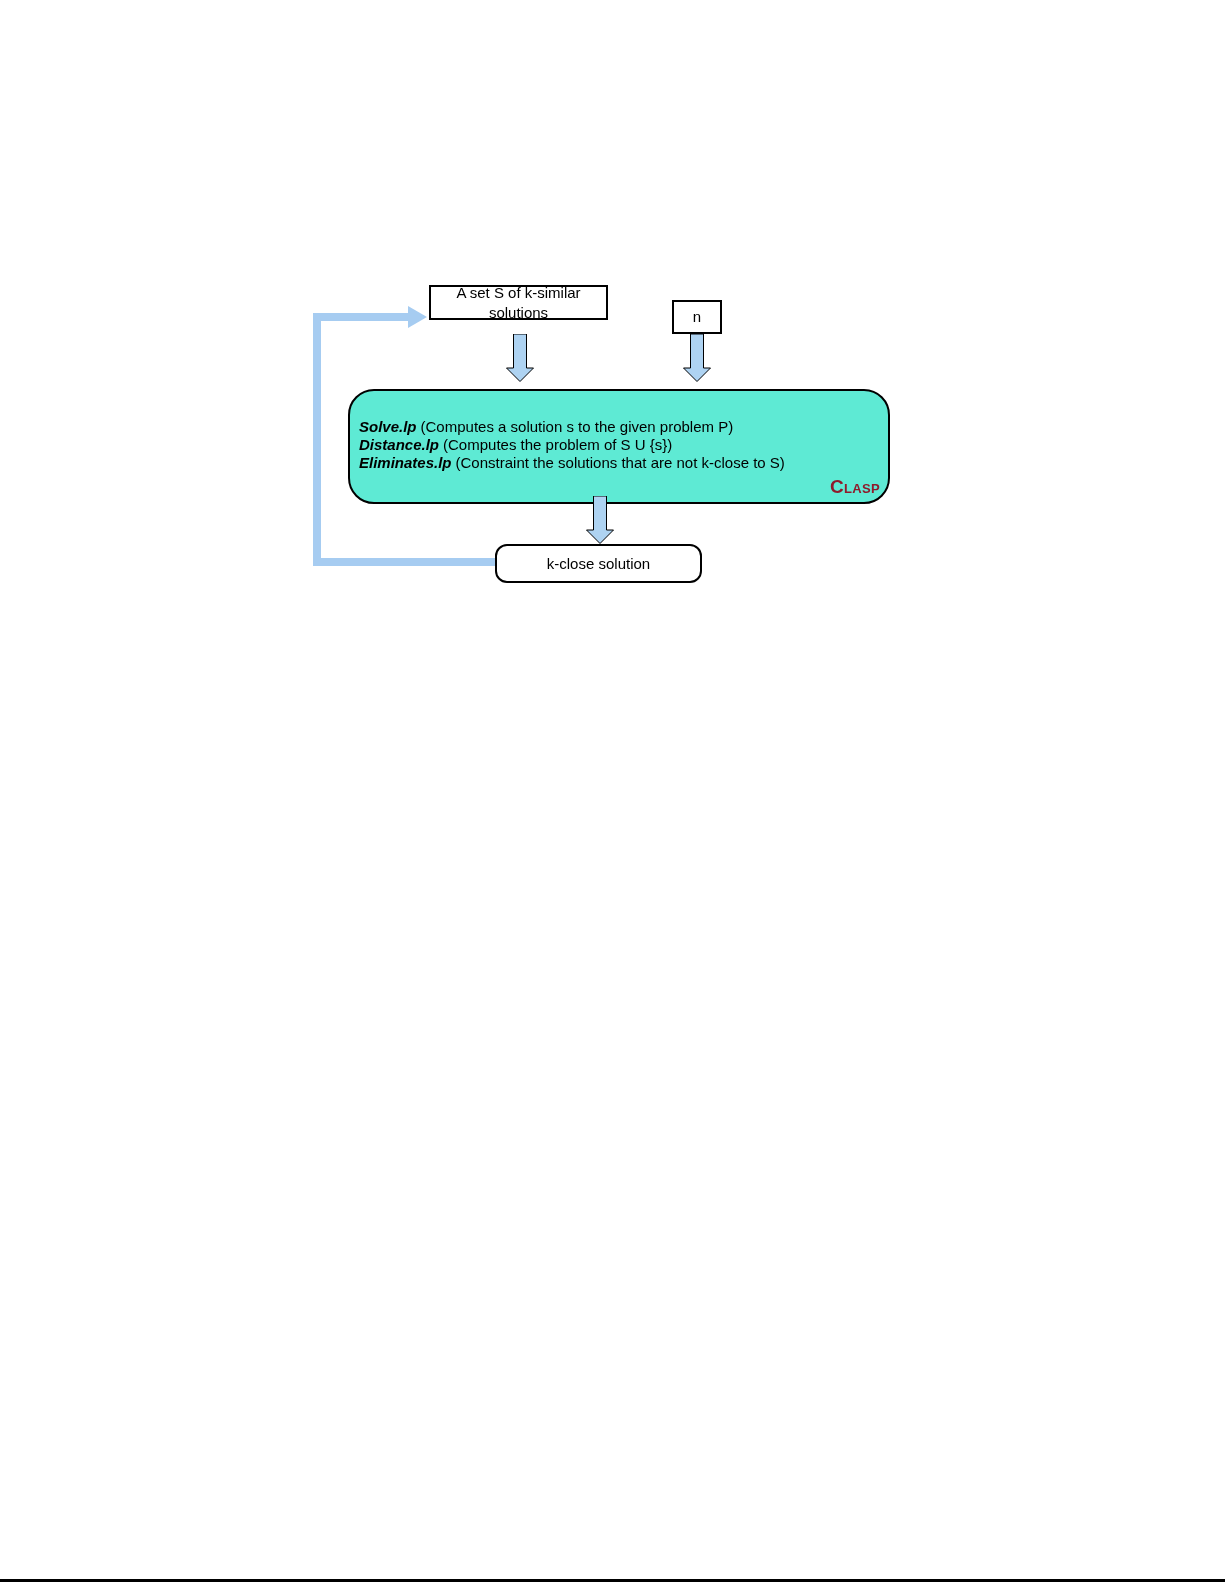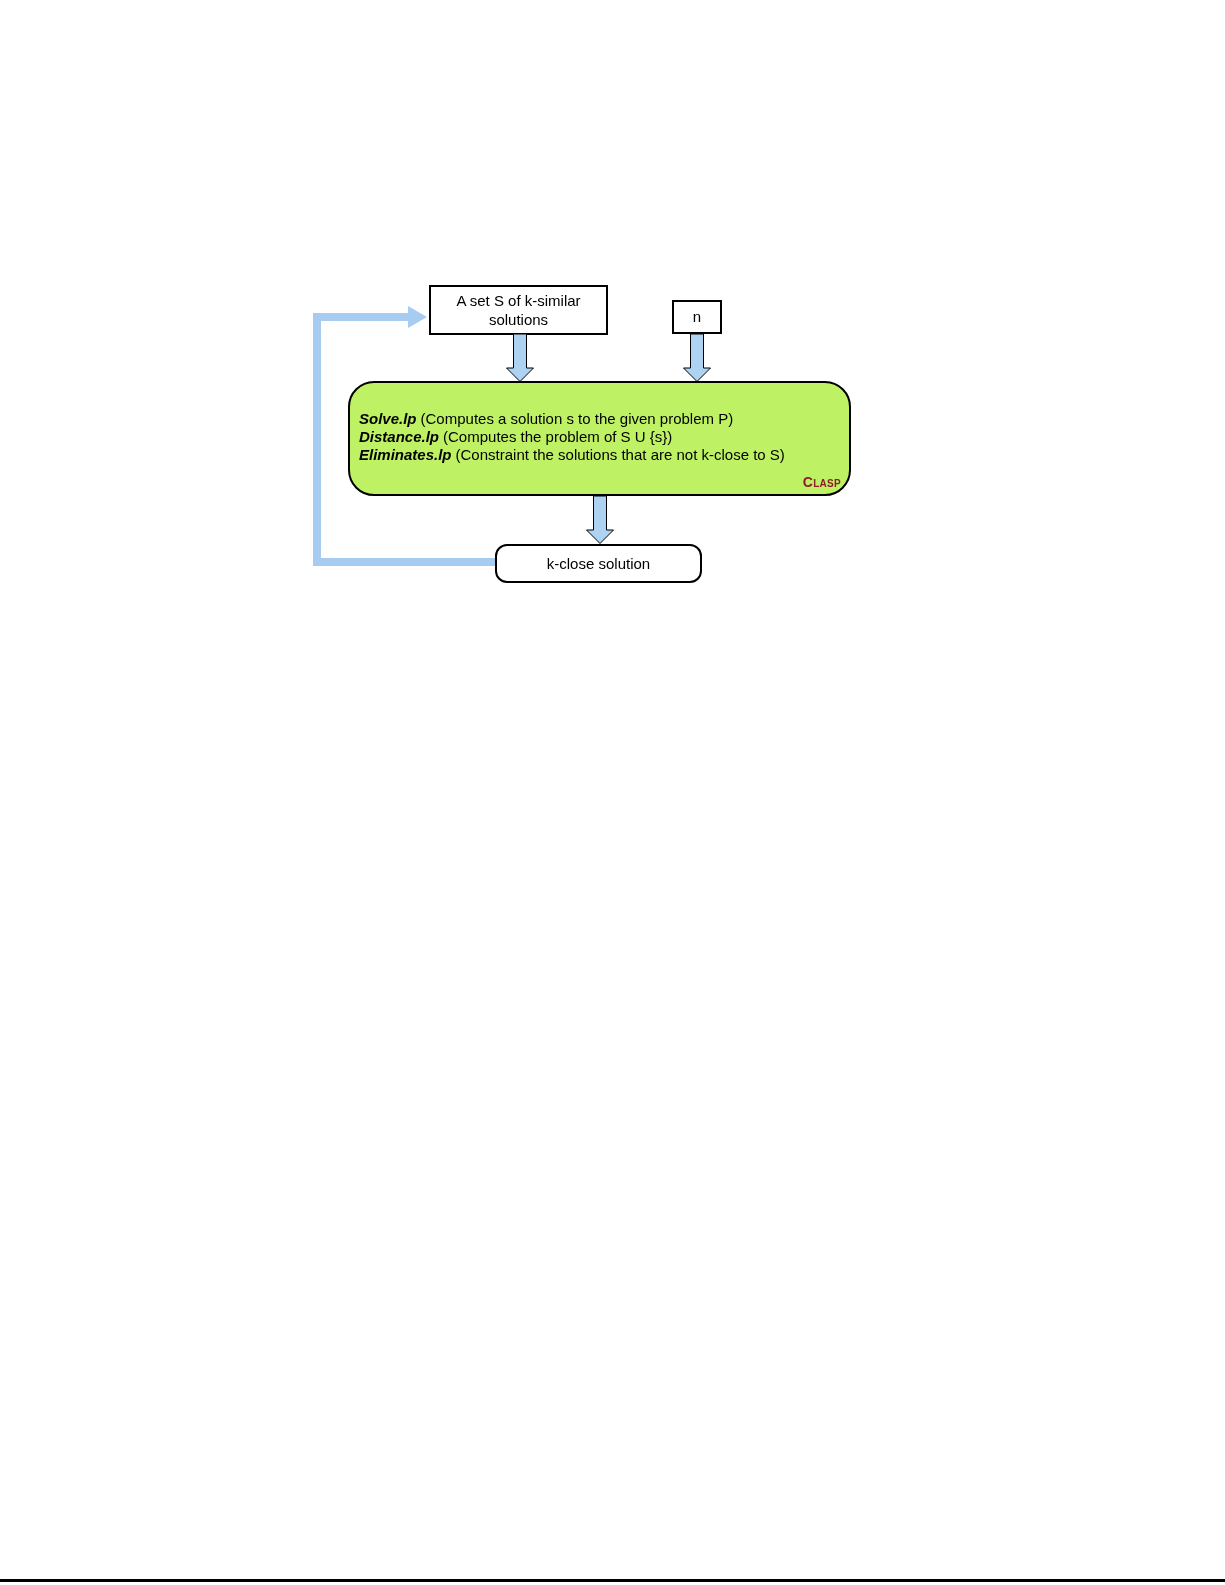--- a/index.html
+++ b/index.html
@@ -19,48 +19,48 @@
     box-sizing: border-box;
     background: #ffffff;
     border: 2px solid #000000;
     display: flex;
     align-items: center;
     justify-content: center;
     text-align: center;
     font-size: 15px;
     line-height: 1.3;
   }
-  #input-set-box { left: 429px; top: 285px; width: 179px; height: 50px; padding: 0 10px; }
+  #input-set-box { left: 429px; top: 285px; width: 179px; height: 35px; padding: 0 10px; }
   #n-box        { left: 672px; top: 300px; width: 50px;  height: 34px; }
 
   
   #solver-box {
     position: absolute;
-    left: 348px; top: 381px;
-    width: 503px; height: 115px;
+    left: 348px; top: 389px;
+    width: 542px; height: 115px;
     box-sizing: border-box;
-    background: #bef264;
+    background: #5eead4;
     border: 2px solid #000000;
     border-radius: 26px;
     font-size: 15px;
   }
   .solver-lines {
     position: absolute;
     left: 9px; top: 27px;
     white-space: nowrap;
   }
   .solver-line { line-height: 18px; }
   .prog { font-weight: bold; font-style: italic; margin-right: 4px; }
   .engine-label {
     position: absolute;
     right: 8px; bottom: 4px;
     font-weight: bold;
     font-variant: small-caps;
     letter-spacing: 0.3px;
-    font-size: 14px;
+    font-size: 19px;
     color: #8e1b2b;
   }
 
   
   #output-box {
     position: absolute;
     left: 495px; top: 544px;
     width: 207px; height: 39px;
     box-sizing: border-box;
     background: #ffffff;

